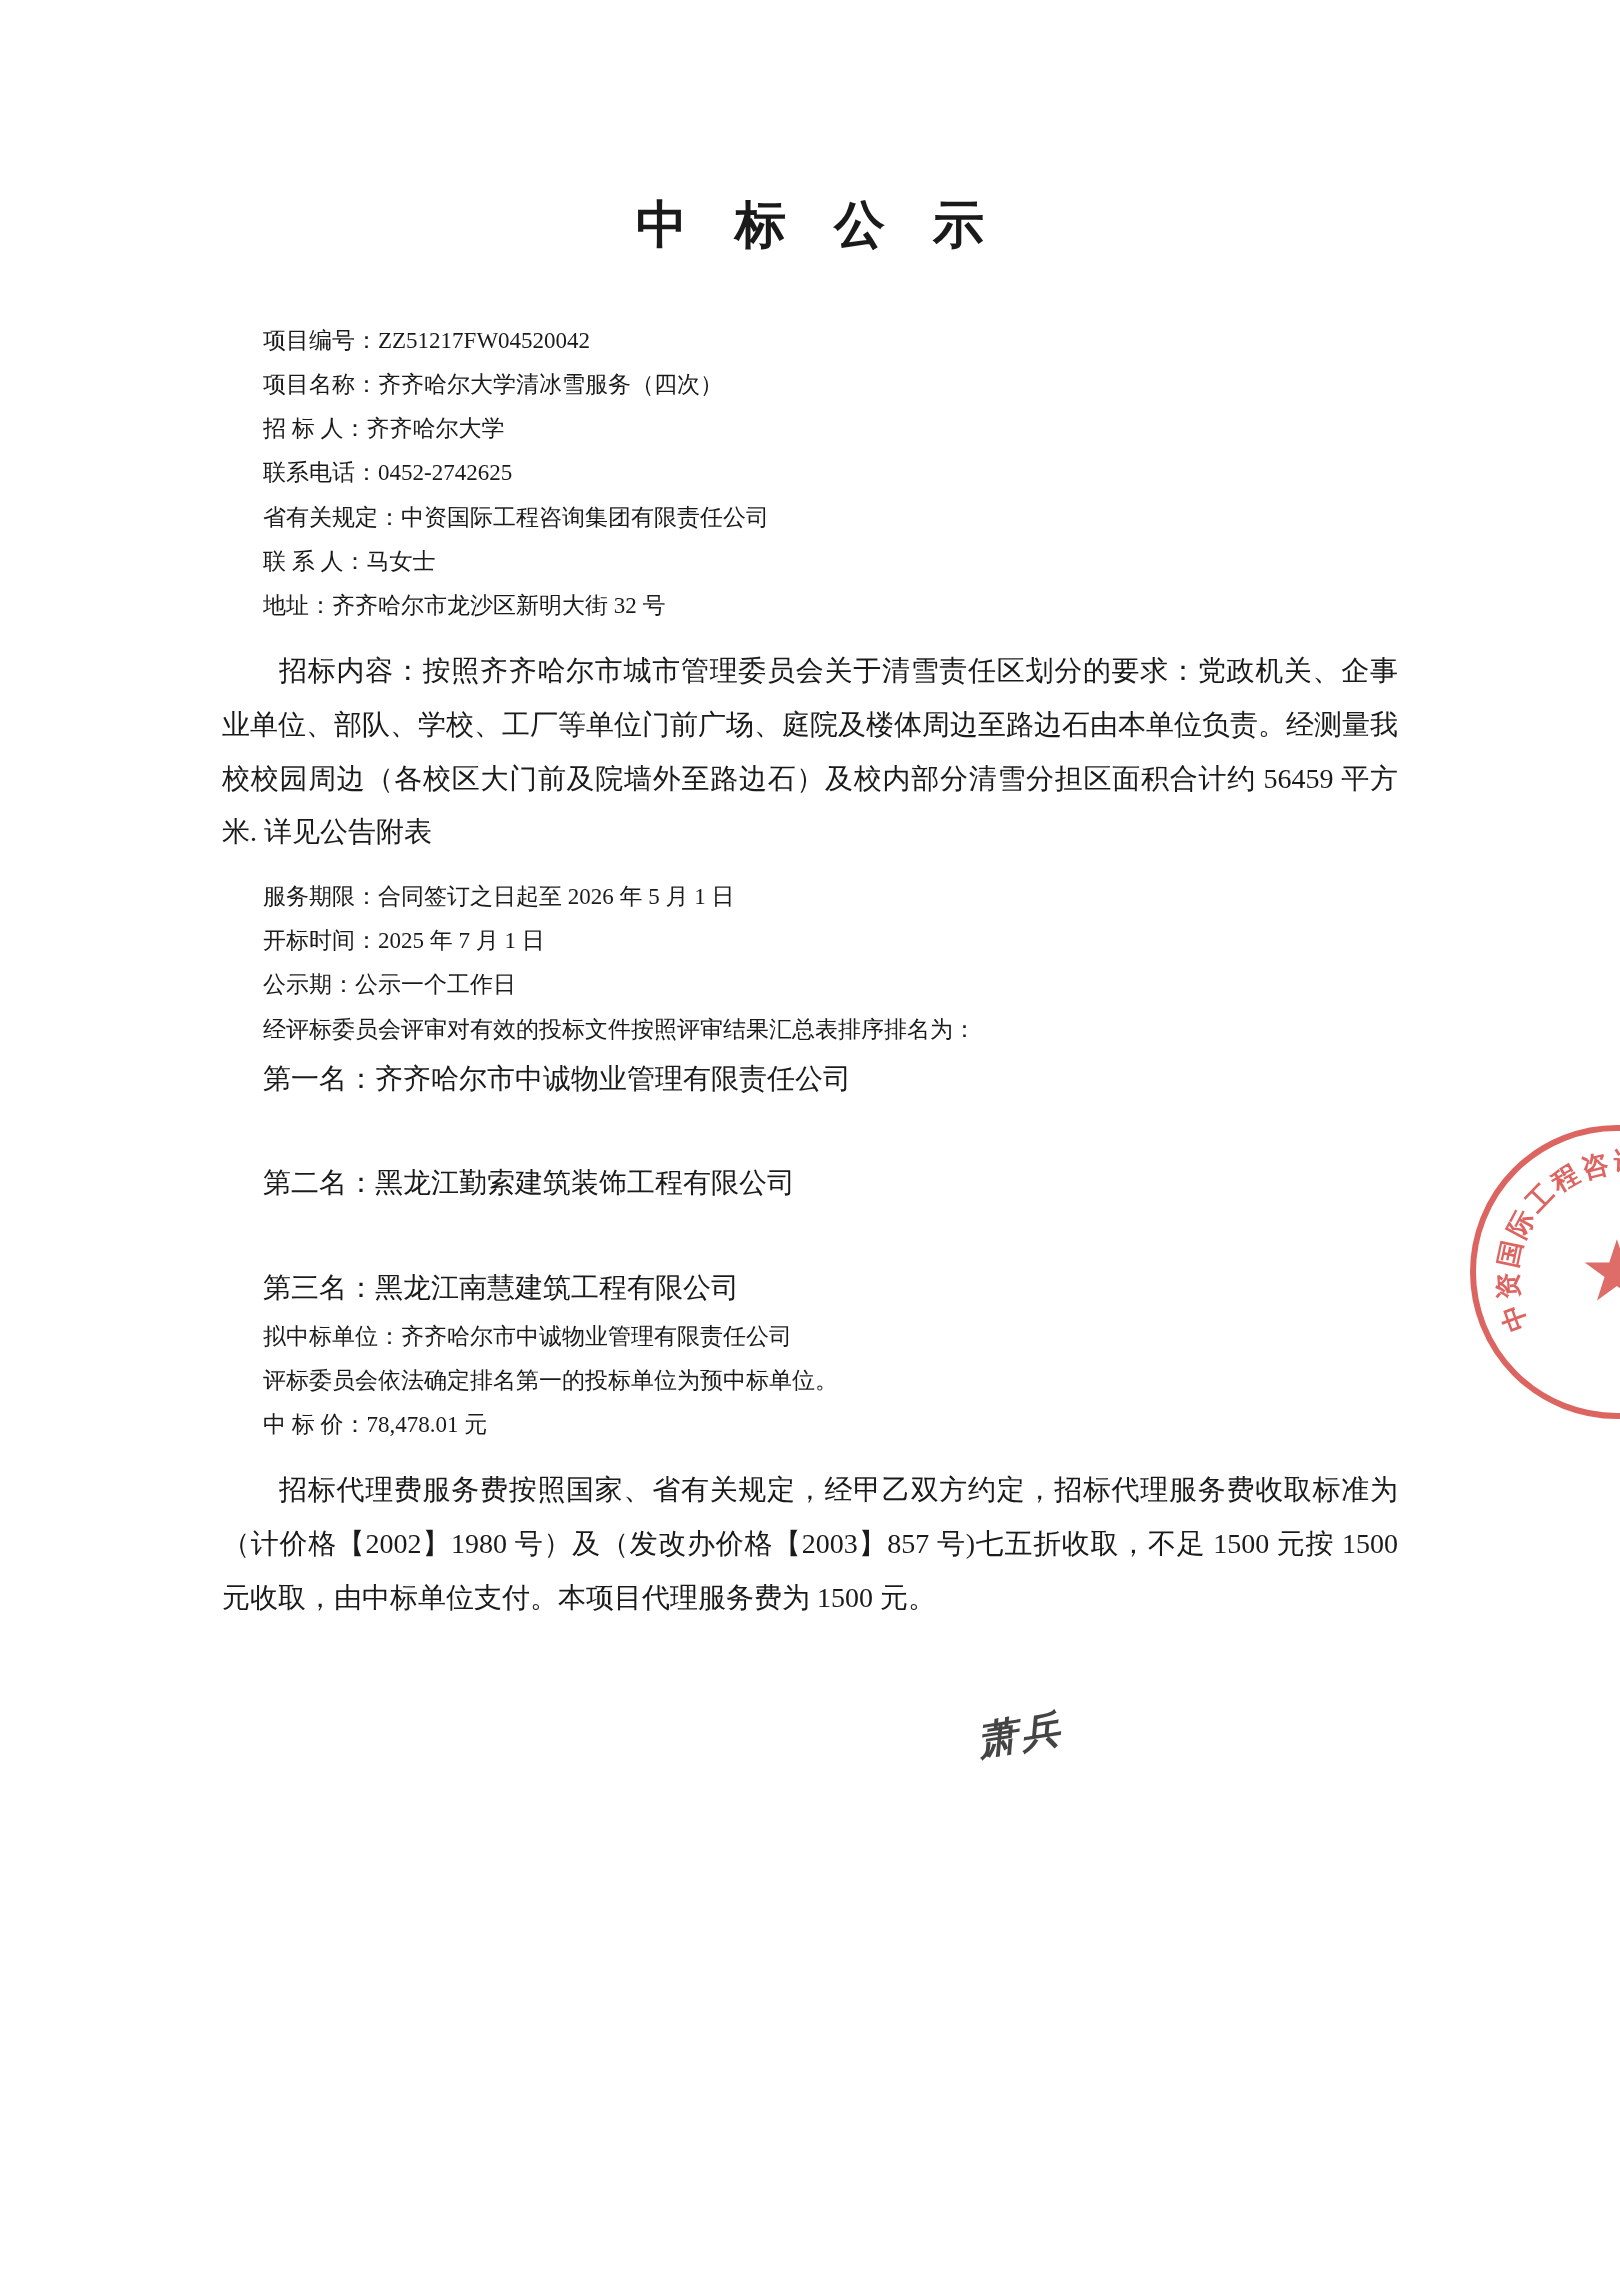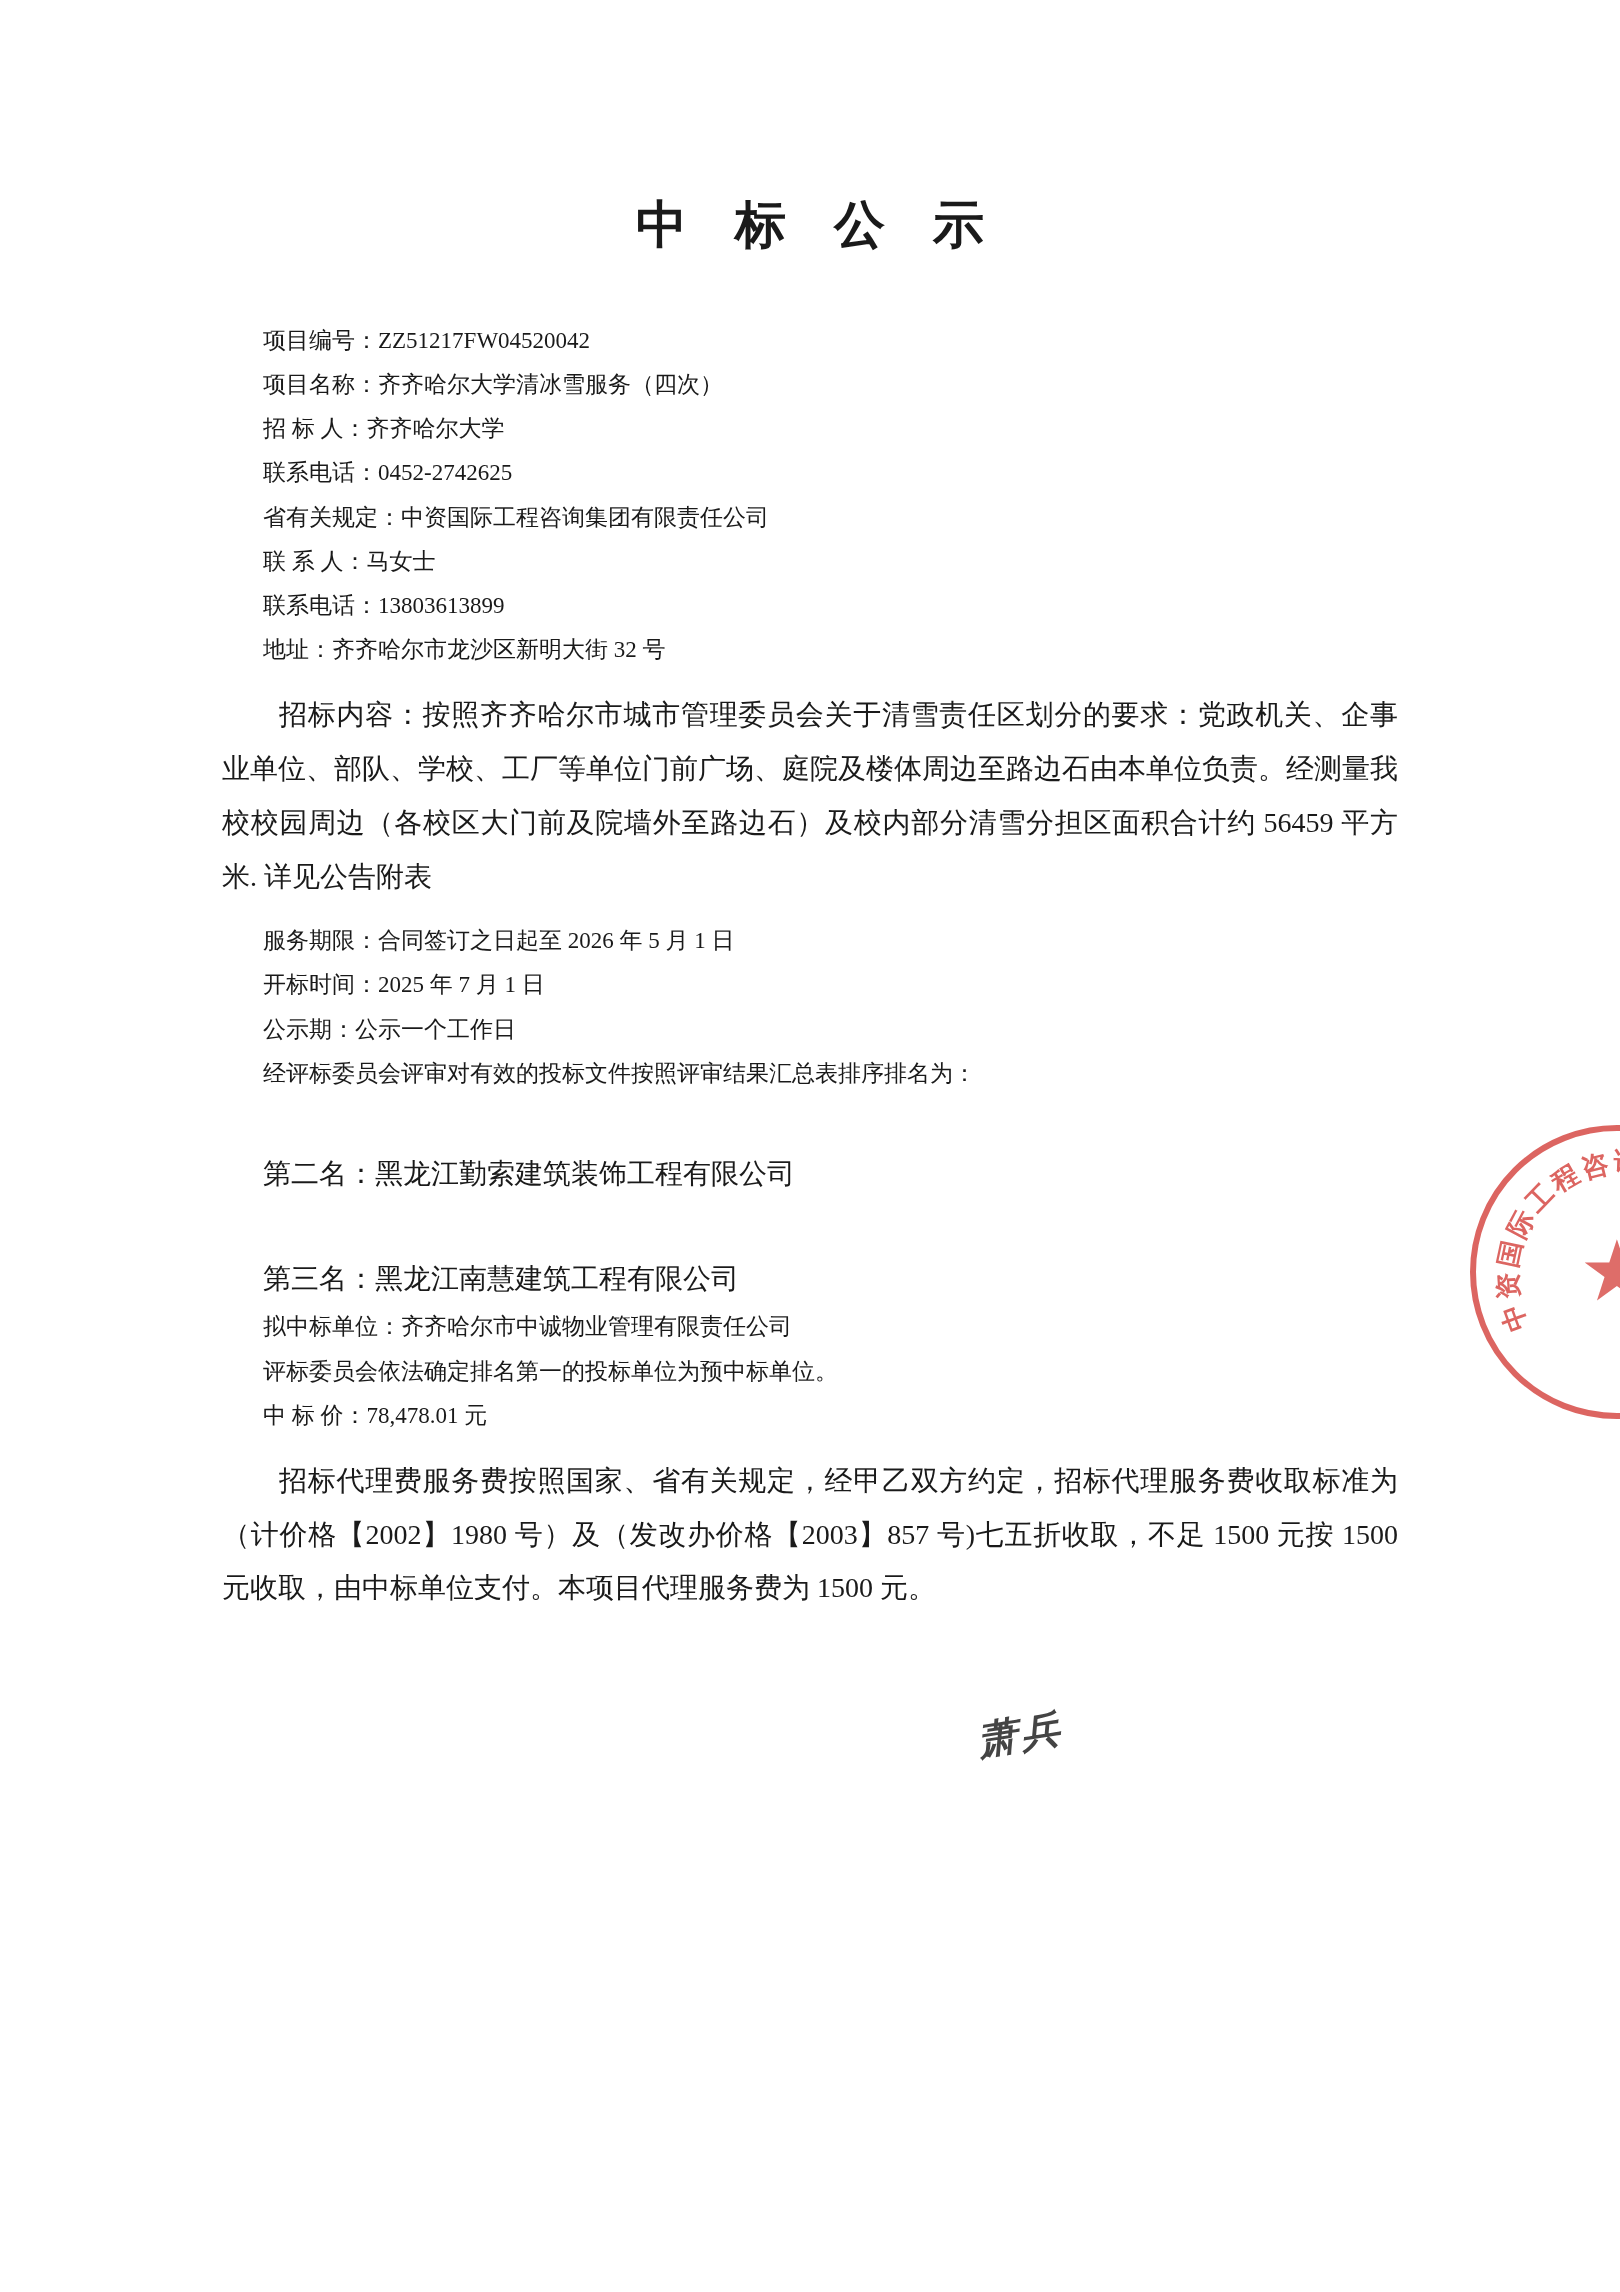--- a/index.html
+++ b/index.html
@@ -126,31 +126,31 @@
 <div class="page">
 
   <div class="doc-title">中 标 公 示</div>
 
   <div class="field-line">项目编号：ZZ51217FW04520042</div>
   <div class="field-line">项目名称：齐齐哈尔大学清冰雪服务（四次）</div>
   <div class="field-line">招 标 人：齐齐哈尔大学</div>
   <div class="field-line">联系电话：0452-2742625</div>
   <div class="field-line">省有关规定：中资国际工程咨询集团有限责任公司</div>
   <div class="field-line">联 系 人：马女士</div>
-  <div class="field-line">联系电话：13803613899</div>
   <div class="field-line">地址：齐齐哈尔市龙沙区新明大街 32 号</div>
 
   <div class="para para-indent">招标内容：按照齐齐哈尔市城市管理委员会关于清雪责任区划分的要求：党政机关、企事业单位、部队、学校、工厂等单位门前广场、庭院及楼体周边至路边石由本单位负责。经测量我校校园周边（各校区大门前及院墙外至路边石）及校内部分清雪分担区面积合计约 56459 平方米. 详见公告附表</div>
 
   <div class="field-line">服务期限：合同签订之日起至 2026 年 5 月 1 日</div>
   <div class="field-line">开标时间：2025 年 7 月 1 日</div>
   <div class="field-line">公示期：公示一个工作日</div>
 
   <div class="field-line">经评标委员会评审对有效的投标文件按照评审结果汇总表排序排名为：</div>
 
+  <div class="rank-line">第一名：齐齐哈尔市中诚物业管理有限责任公司</div>
   <div class="spacer-md"></div>
   <div class="rank-line">第二名：黑龙江勤索建筑装饰工程有限公司</div>
   <div class="spacer-md"></div>
   <div class="rank-line">第三名：黑龙江南慧建筑工程有限公司</div>
 
   <div class="field-line">拟中标单位：齐齐哈尔市中诚物业管理有限责任公司</div>
   <div class="field-line">评标委员会依法确定排名第一的投标单位为预中标单位。</div>
   <div class="field-line">中 标 价：78,478.01 元</div>
 
   <div class="para para-indent">招标代理费服务费按照国家、省有关规定，经甲乙双方约定，招标代理服务费收取标准为（计价格【2002】1980 号）及（发改办价格【2003】857 号)七五折收取，不足 1500 元按 1500 元收取，由中标单位支付。本项目代理服务费为 1500 元。</div>

